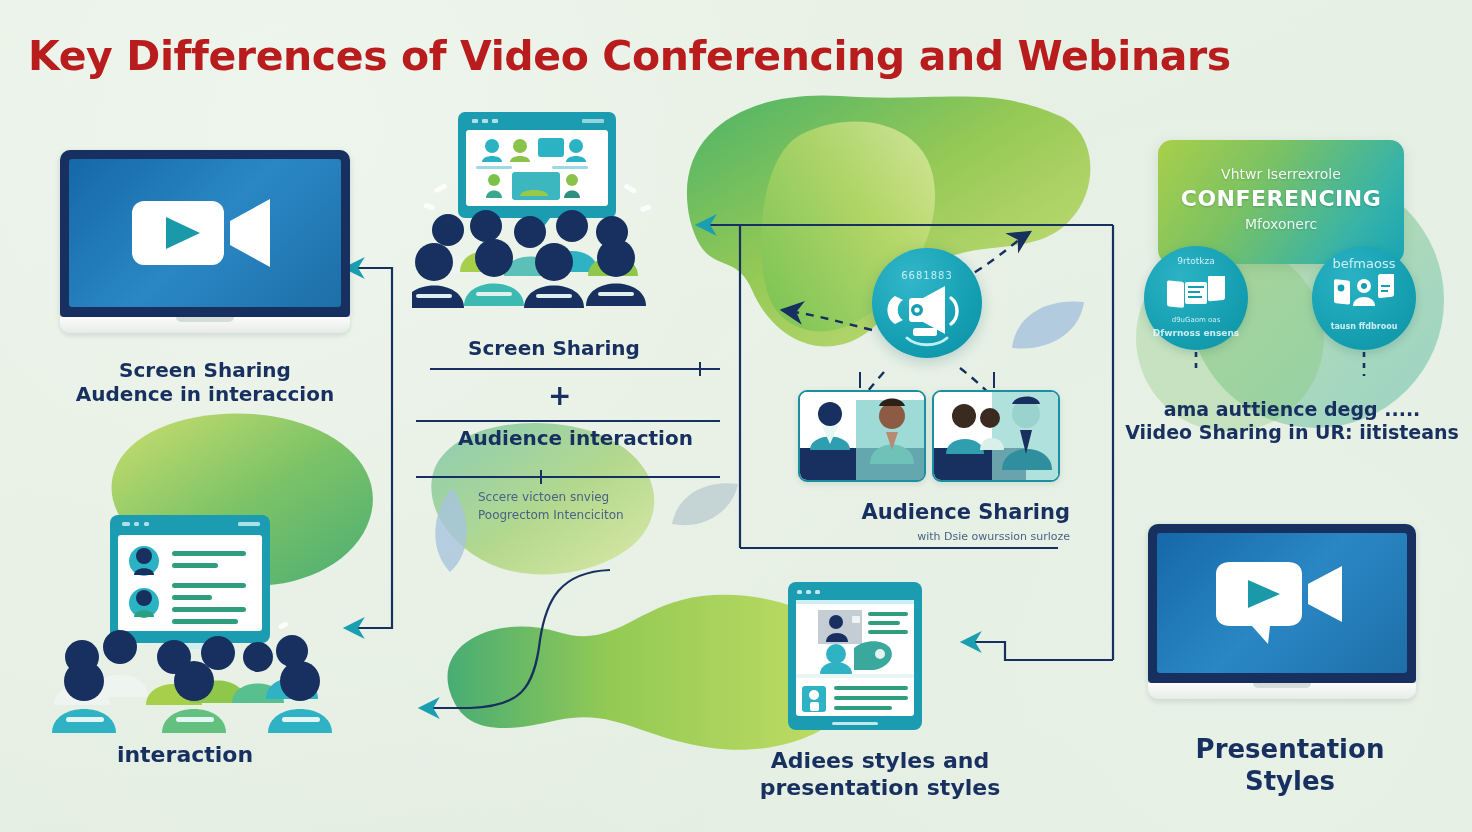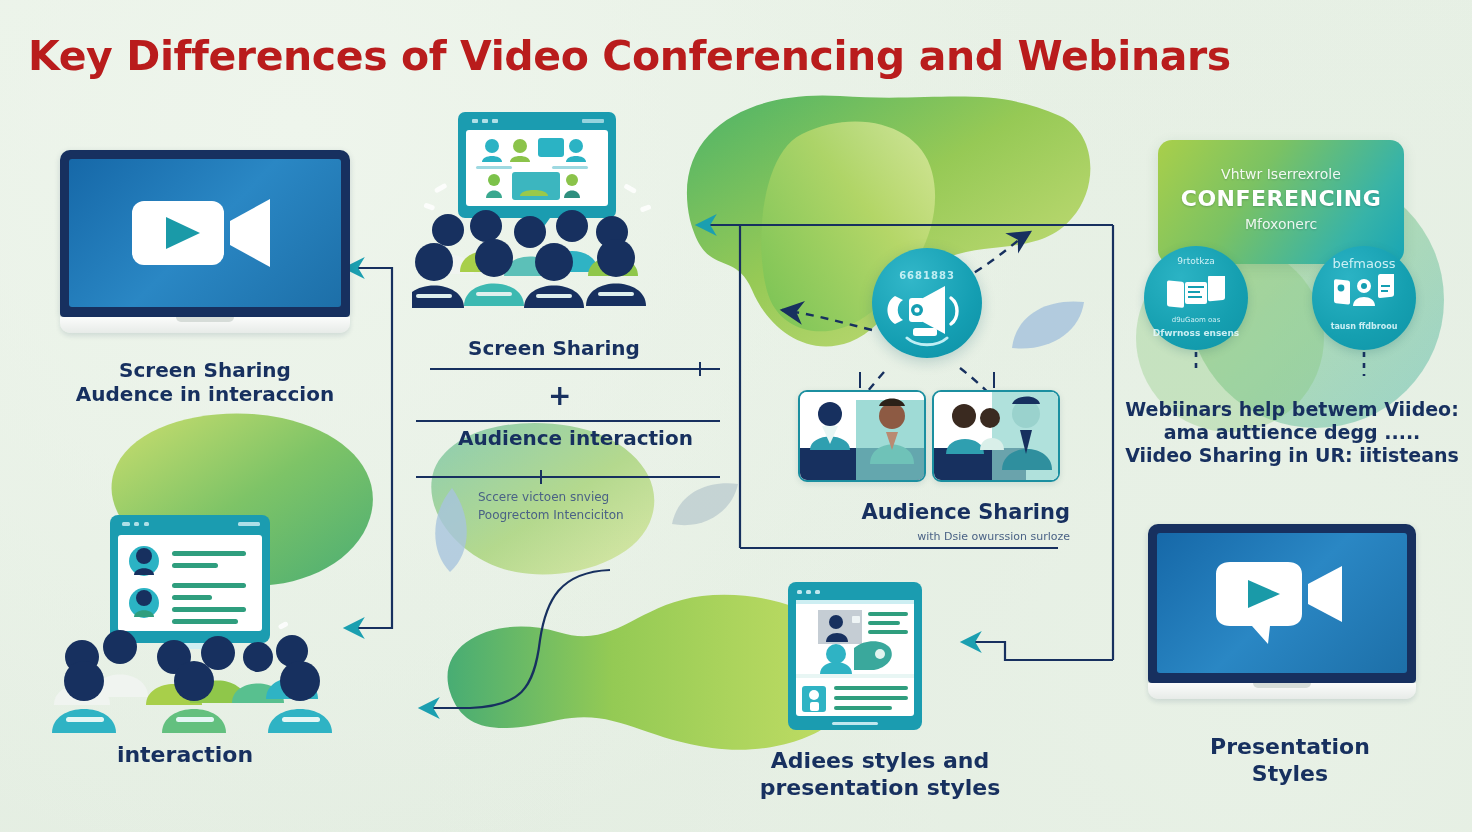--- a/index.html
+++ b/index.html
@@ -410,21 +410,21 @@
         <rect x="230" y="212" width="38" height="5" rx="2.5" fill="#e4f6f4"></rect>
       </g>
     </svg>
   </div>
 
   <div class="label" style="left:40px;top:742px;width:290px;font-size:22px;">
     <div>interaction</div>
   </div>
 
   <div class="mega" style="left:872px;top:248px;width:110px;height:110px;">
-    <div class="mtxt" style="top:22px;font-size:10px;font-weight:bold;text-align:center;">6681883</div>
+    <div class="mtxt" style="top:22px;font-size:10px;font-weight:normal;text-align:center;">6681883</div>
     <svg width="88" height="56" viewBox="0 0 88 56" style="position:absolute;left:11px;top:36px;">
       <path d="M40 14 L62 2 L62 50 L40 38 Z" fill="#ffffff"></path>
       <rect x="26" y="14" width="16" height="24" rx="3" fill="#ffffff"></rect>
       <circle cx="34" cy="26" r="6" fill="#149eb2"></circle>
       <circle cx="34" cy="26" r="2.6" fill="#ffffff"></circle>
       <path d="M12 12 C2 18 2 34 12 40 L20 36 C13 32 13 20 20 16 Z" fill="#ffffff"></path>
       <path d="M68 14 C76 20 76 34 68 40" stroke="#ffffff" stroke-width="3.4" fill="none" stroke-linecap="round"></path>
       <rect x="30" y="44" width="24" height="8" rx="2.5" fill="#ffffff"></rect>
     </svg>
     <svg width="44" height="12" viewBox="0 0 44 12" style="position:absolute;left:33px;top:88px;">
@@ -541,39 +541,38 @@
       <g fill="#149eb2">
           <rect x="48" y="11" width="9" height="2"></rect>
           <rect x="48" y="16" width="7" height="2"></rect>
         </g>
       <circle cx="8" cy="14" r="3.4" fill="#149eb2"></circle>
     </svg>
     <div class="ctxt" style="top:76px;font-size:8px;font-weight:bold;">tausn ffdbroou</div>
   </div>
 
   <div class="label" style="left:1122px;top:398px;width:340px;font-size:19px;">
-    <div>Webiinars help betwem Viideo:</div>
     <div>ama auttience degg .....</div>
     <div>Viideo Sharing in UR: iitisteans</div>
   </div>
 
   <div class="laptop" style="left:1148px;top:524px;width:268px;">
     <div class="lid">
       <div class="screen" style="height:140px;">
 
         <svg width="140" height="86" viewBox="0 0 140 86">
           <path d="M4 14 C4 6 10 2 18 2 L76 2 C84 2 90 6 90 14 L90 54 C90 62 84 66 76 66 L58 66 L56 84 L40 66 L18 66 C10 66 4 62 4 54 Z" fill="#ffffff"></path>
           <path d="M96 24 L130 6 L130 62 L96 44 Z" fill="#ffffff"></path>
           <path d="M36 20 L68 34 L36 48 Z" fill="#1a9aa8"></path>
         </svg>
       </div>
     </div>
     <div class="base">
         <div class="notch"></div>
       </div>
   </div>
 
-  <div class="label" style="left:1140px;top:734px;width:300px;font-size:22px;">
+  <div class="label" style="left:1140px;top:734px;width:300px;font-size:26px;">
     <div>Presentation</div>
     <div>Styles</div>
   </div>
 
 </div>
 
 </body></html>

